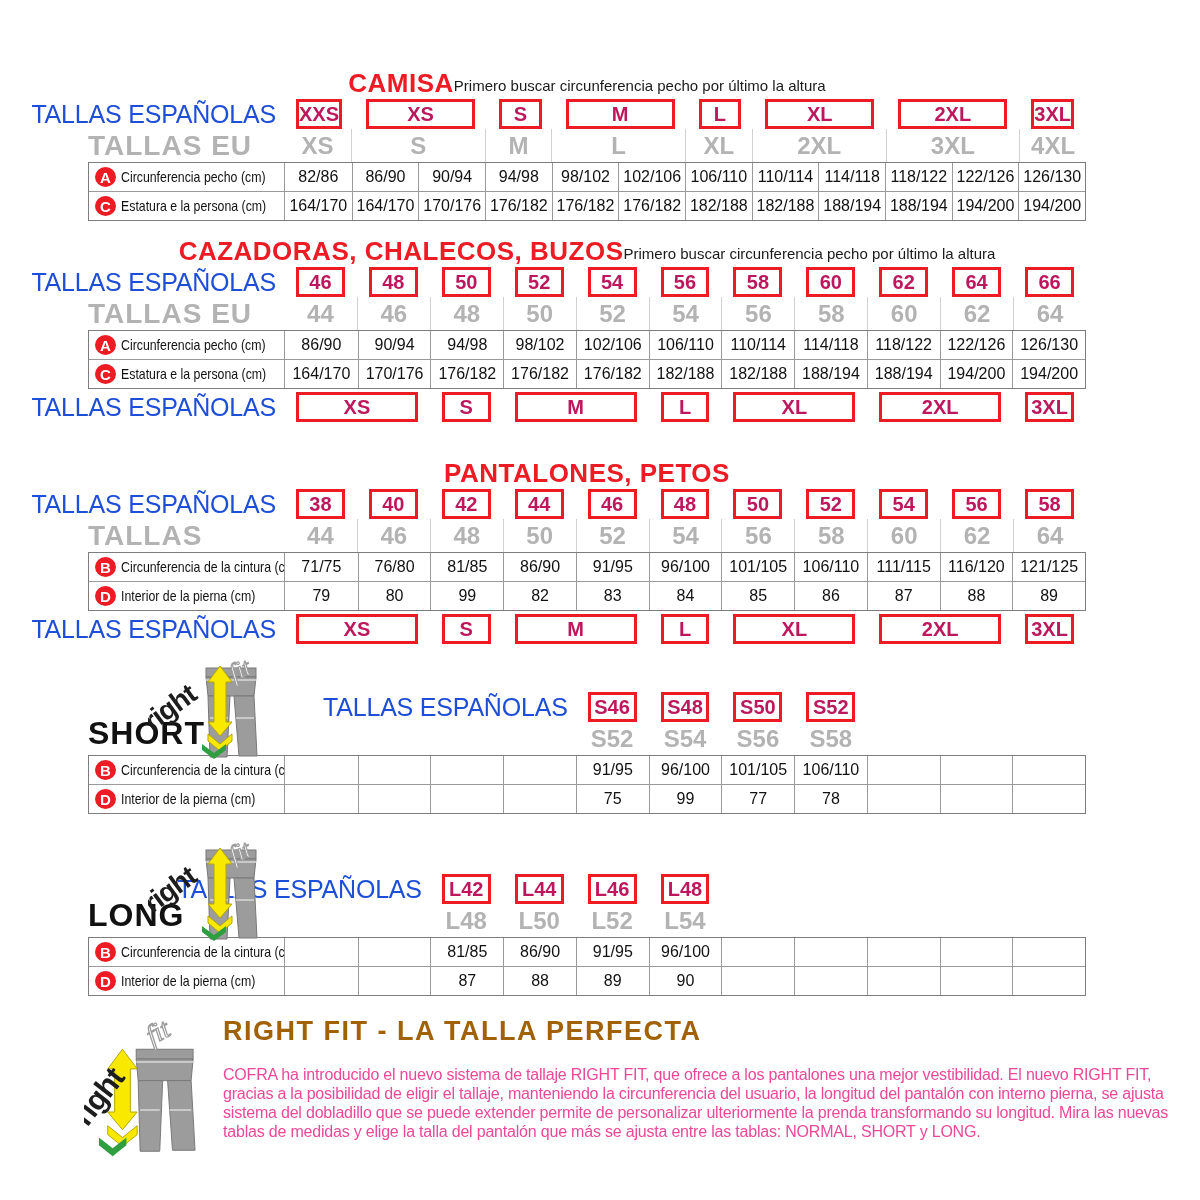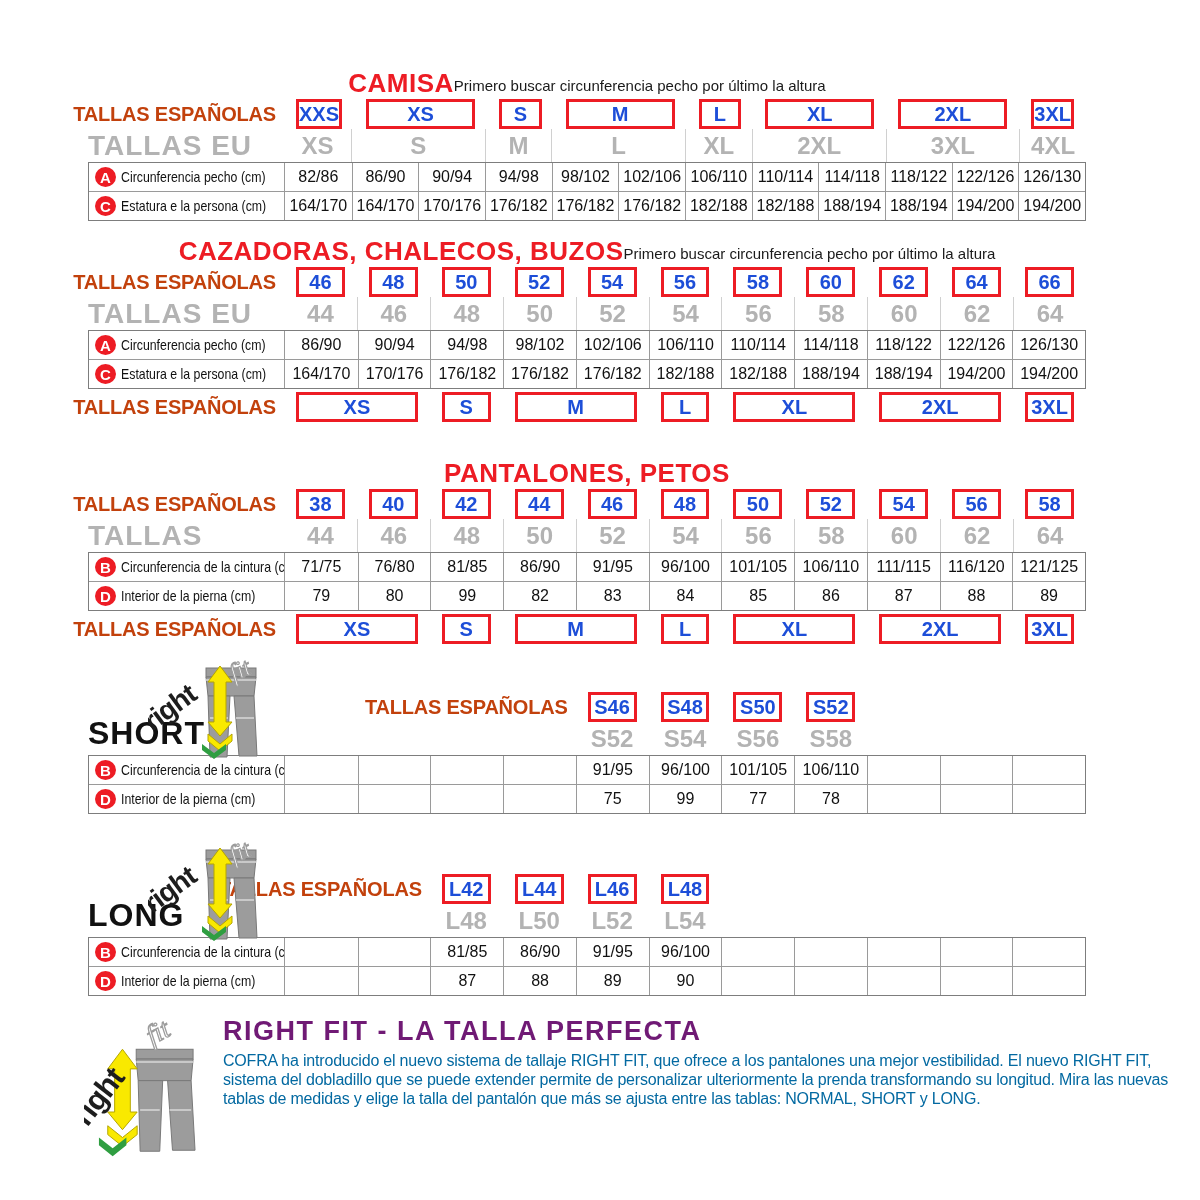--- a/index.html
+++ b/index.html
@@ -12,23 +12,23 @@
   .note{font-size:15px;color:#1a1a1a;padding-bottom:2px;}
 
   
   .trow{display:grid;}
   .cols12{grid-template-columns:196px repeat(12,1fr);}
   .cols11{grid-template-columns:196px repeat(11,1fr);}
   .repeat{display:contents;}
 
   .esrow{height:30px;}
   .eslabel{display:flex;align-items:center;justify-content:flex-end;padding-right:8px;
-           color:#c2410c;font-weight:bold;font-size:20px;letter-spacing:-.2px;white-space:nowrap;}
+           color:#1d4ed8;font-weight:normal;font-size:25px;letter-spacing:-.2px;white-space:nowrap;}
   .esbox{border:3px solid #ed1c24;margin:0 12px;display:flex;align-items:center;justify-content:center;
-         color:#1d4ed8;font-weight:bold;font-size:20px;background:#fff;}
+         color:#be185d;font-weight:bold;font-size:20px;background:#fff;}
 
   .eurow{height:33px;}
   .eulabel{display:flex;align-items:center;color:#b3b3b3;font-weight:bold;font-size:28px;letter-spacing:1px;white-space:nowrap;}
   .eucell{display:flex;align-items:center;justify-content:center;color:#b3b3b3;font-weight:bold;font-size:24px;}
   .full .eucell + .eucell{border-left:1px solid #d0d0d0;}
 
   .tbody{border:1px solid #7d7d7d;}
   .trow.bodyrow{height:28px;}
   .trow.bodyrow + .trow.bodyrow{border-top:1px solid #9a9a9a;}
   .labelcell{display:flex;align-items:center;gap:5px;padding-left:6px;border-right:1px solid #9a9a9a;overflow:hidden;}
@@ -46,22 +46,22 @@
   .sec-pantalones{margin-top:38px;}
   .sec-short{margin-top:48px;position:relative;}
   .sec-long{margin-top:60px;position:relative;}
   .sec-rightfit{margin-top:16px;display:flex;align-items:flex-start;}
 
   .fittitle{position:absolute;left:0;font-size:32px;font-weight:bold;letter-spacing:1px;color:#111;top:23px;}
   .logo-sm{position:absolute;width:125px;height:108px;left:60px;top:-36px;z-index:2;}
 
   .logo-lg{flex:0 0 auto;width:125px;height:152px;margin-left:-4px;}
   .rf-text{margin-left:14px;padding-top:4px;}
-  .rf-title{font-size:27px;font-weight:bold;letter-spacing:1.5px;color:#701a75;margin-bottom:4px;}
-  .rf-line{font-size:16px;line-height:19px;letter-spacing:-.2px;white-space:nowrap;color:#0369a1;}
+  .rf-title{font-size:27px;font-weight:bold;letter-spacing:1.5px;color:#a16207;margin-bottom:18px;}
+  .rf-line{font-size:16px;line-height:19px;letter-spacing:-.2px;white-space:nowrap;color:#ec4899;}
 </style>
 </head>
 <body>
 
 <div class="content">
 
   <div class="sec-camisa">
     <div class="sechead">
       <div class="sectitle">CAMISA</div>
       <div class="note">Primero buscar circunferencia pecho por último la altura</div>
@@ -308,18 +308,19 @@
       </g>
       <polygon points="38,38 53,58 46,58 46,102 53,102 38,120 23,102 30,102 30,58 23,58" fill="#f9e900" stroke="#b5a500" stroke-width="1"></polygon>
       <path d="M23 116 L38 128 L53 116 L53 125 L38 137 L23 125 Z" fill="#f9e900" stroke="#b5a500" stroke-width="1"></path>
       <path d="M14 128 L28 139 L42 128 L42 136 L28 147 L14 136 Z" fill="#2f9e41"></path>
       <text x="2" y="118" transform="rotate(-52 2 118)" font-size="31" font-weight="bold" fill="#1d1d1d" letter-spacing="-1" font-family="Liberation Sans, sans-serif">right</text>
       <text x="68" y="34" transform="rotate(-28 68 34)" font-size="28" font-style="italic" fill="#ffffff" stroke="#9c9c9c" stroke-width="1.3" font-family="Liberation Serif, serif">fit</text>
     </svg>
     <div class="rf-text">
       <div class="rf-title">RIGHT FIT - LA TALLA PERFECTA</div>
       <div class="rf-line">COFRA ha introducido el nuevo sistema de tallaje RIGHT FIT, que ofrece a los pantalones una mejor vestibilidad. El nuevo RIGHT FIT,</div>
+      <div class="rf-line">gracias a la posibilidad de eligir el tallaje, manteniendo la circunferencia del usuario, la longitud del pantalón con interno pierna, se ajusta</div>
       <div class="rf-line">sistema del dobladillo que se puede extender permite de personalizar ulteriormente la prenda transformando su longitud. Mira las nuevas</div>
       <div class="rf-line">tablas de medidas y elige la talla del pantalón que más se ajusta entre las tablas: NORMAL, SHORT y LONG.</div>
     </div>
   </div>
 
 </div>
 
 </body></html>

